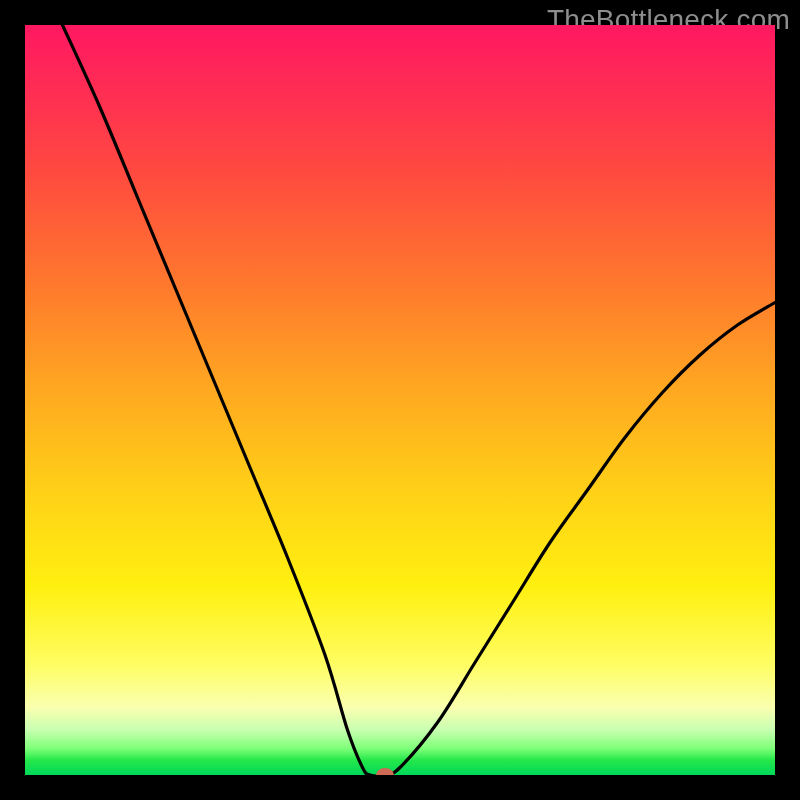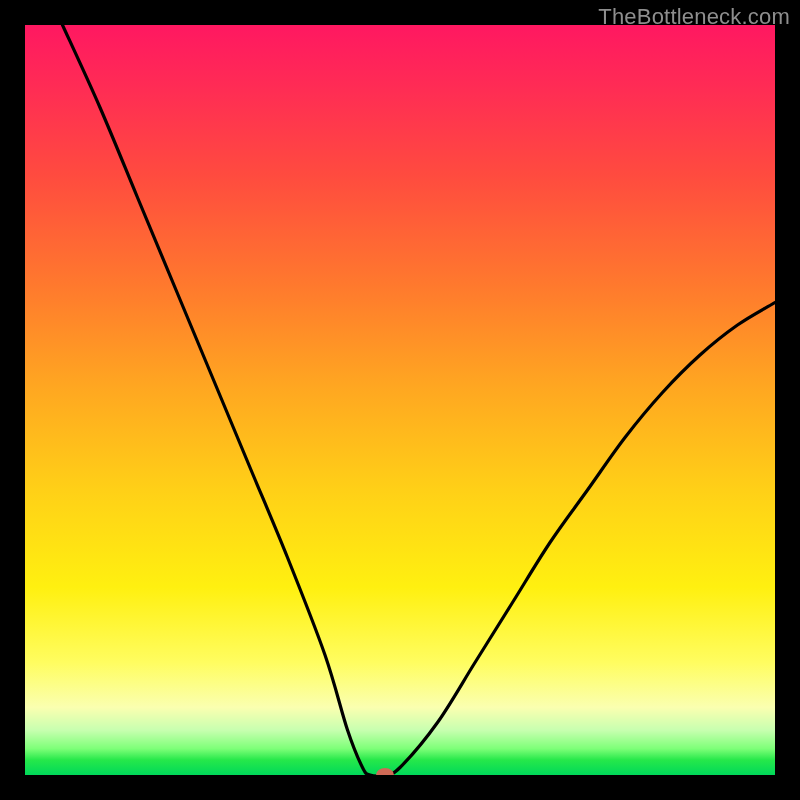--- a/index.html
+++ b/index.html
@@ -41,21 +41,21 @@
       #7dff78 96.5%,
       #26e84a 98%,
       #00d85a 100%
     );
   }
   .watermark {
     position: absolute;
     top: 4px;
     right: 10px;
     color: #8e8e8e;
-    font-size: 22px;
+    font-size: 28px;
     font-weight: 500;
     letter-spacing: 0.2px;
   }
   .curve-svg {
     position: absolute;
     left: 0;
     top: 0;
     width: 750px;
     height: 750px;
   }

